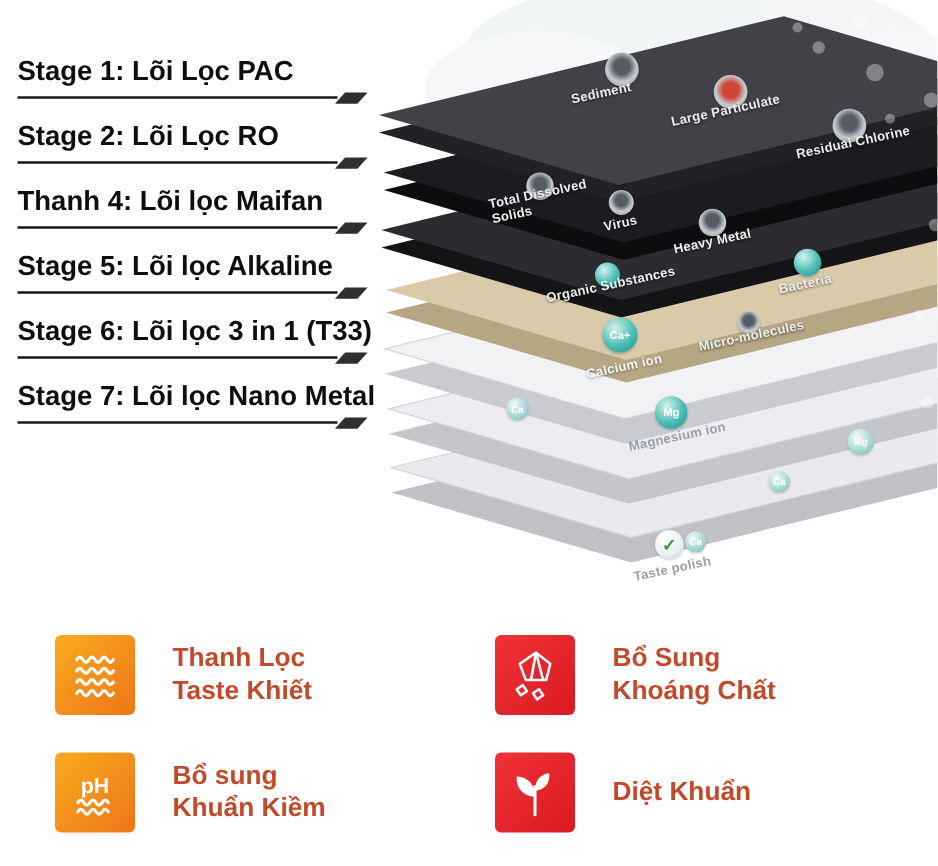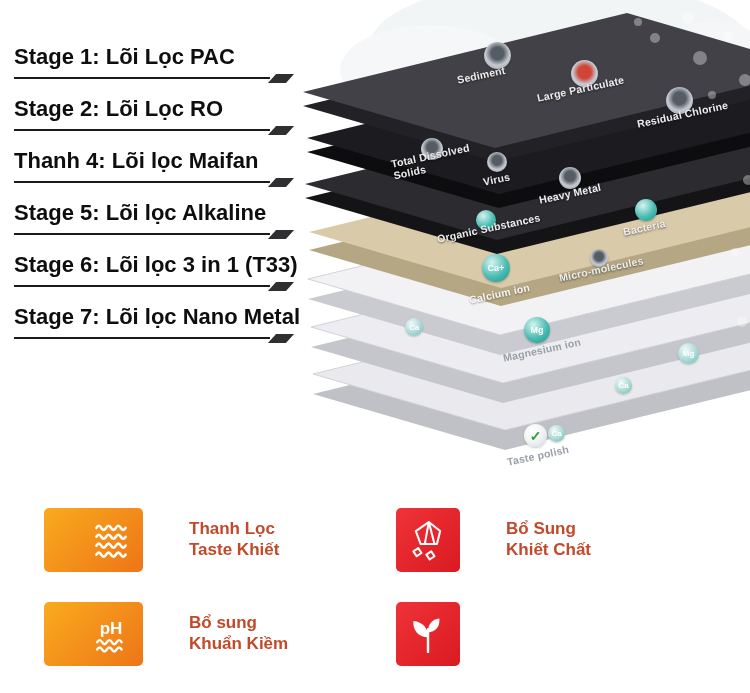--- a/index.html
+++ b/index.html
@@ -28,23 +28,23 @@
   .gray-dark{background:radial-gradient(circle at 50% 42%,#565c64 0%,#565c64 30%,#c4cad0 58%,#8f97a0 100%);box-shadow:0 1px 2px rgba(0,0,0,.25);}
   .red-core{background:radial-gradient(circle at 50% 45%,#cf4538 0%,#cf4538 32%,#c7cdd3 60%,#939ba3 100%);box-shadow:0 1px 2px rgba(0,0,0,.25);}
   .teal{background:radial-gradient(circle at 36% 30%,#d5f3ef 0%,#4abcb3 55%,#1d948b 100%);font-size:9px;box-shadow:0 1px 2px rgba(0,0,0,.25);}
   .teal-faint{background:radial-gradient(circle at 36% 30%,#f0f9f8 0%,#a9d9d5 55%,#73b7b2 100%);font-size:8px;box-shadow:0 1px 2px rgba(0,0,0,.2);margin-top:37px;}
   .white-check{background:radial-gradient(circle at 36% 30%,#ffffff 0%,#eef1f3 55%,#ccd3d8 100%);font-size:14px;color:#2e9e3e;box-shadow:0 1px 2px rgba(0,0,0,.2);}
 
   
   .features{position:absolute;left:44px;top:508px;width:680px;z-index:3;display:grid;grid-template-columns:352px 310px;row-gap:30px;}
   .feature{display:flex;align-items:center;gap:30px;}
   .feature-icon{width:64px;height:64px;border-radius:5px;flex:0 0 64px;display:flex;align-items:center;justify-content:center;}
-  .icon-orange{background:linear-gradient(135deg,#f9ab1e 0%,#ee7517 100%);padding-left:35px;}
+  .icon-orange{background:linear-gradient(135deg,#f9ab1e 0%,#ee7517 100%);}
   .icon-red{background:linear-gradient(135deg,#ef3338 0%,#da1a21 100%);}
-  .feature-text{font-size:17px;font-weight:700;color:#c2492a;line-height:1.22;margin-left:16px;}
+  .feature-text{font-size:21px;font-weight:700;color:#c2492a;line-height:1.22;}
 </style>
 </head>
 <body>
 
 <div class="page">
 
   <svg class="stack-svg" width="750" height="545" viewBox="0 0 750 545">
     <g opacity="0.55">
       <ellipse cx="560" cy="45" rx="190" ry="65" fill="#e9edf0"></ellipse>
       <ellipse cx="715" cy="170" rx="95" ry="150" fill="#edf0f2"></ellipse>
@@ -179,21 +179,21 @@
         <svg width="52" height="52" viewBox="0 0 64 64" fill="none" stroke="#ffffff" stroke-width="2.5" stroke-linejoin="round">
           <polygon points="33,10 47,21 43,37 23,37 17,21"></polygon>
           <path d="M33 10 L28 37"></path>
           <path d="M33 10 L40 37"></path>
           <polygon points="14,46 20,42 24,48 18,52"></polygon>
           <polygon points="30,50 36,46 40,52 34,56"></polygon>
         </svg>
       </div>
       <div class="feature-text" style="color: rgb(194, 73, 42);">
         <div>Bổ Sung</div>
-        <div>Khiết Chất</div>
+        <div>Khoáng Chất</div>
       </div>
     </div>
 
     <div class="feature">
       <div class="feature-icon icon-orange">
         <svg width="52" height="52" viewBox="0 0 64 64">
           <text x="32" y="32" text-anchor="middle" font-size="21" font-weight="bold" fill="#ffffff" font-family="Liberation Sans, sans-serif">pH</text>
           <g fill="none" stroke="#ffffff" stroke-width="3" stroke-linecap="round">
             <path d="M15 42 q3 -5 6 0 t6 0 t6 0 t6 0 t6 0"></path>
             <path d="M15 51 q3 -5 6 0 t6 0 t6 0 t6 0 t6 0"></path>
@@ -207,16 +207,20 @@
     </div>
 
     <div class="feature">
       <div class="feature-icon icon-red">
         <svg width="52" height="52" viewBox="0 0 64 64">
           <path d="M32 54 C32 44 32 38 32 26" fill="none" stroke="#ffffff" stroke-width="3" stroke-linecap="round"></path>
           <path d="M32 36 C20 36 13 27 14 16 C26 17 32 25 32 36 Z" fill="#ffffff"></path>
           <path d="M32 30 C41 30 47 23 46 13 C37 14 32 20 32 30 Z" fill="#ffffff"></path>
         </svg>
       </div>
+      <div class="feature-text" style="color: rgb(194, 73, 42);">
+        <div>Diệt Khuẩn</div>
+        <div></div>
+      </div>
     </div>
 
   </div>
 </div>
 
 </body></html>

